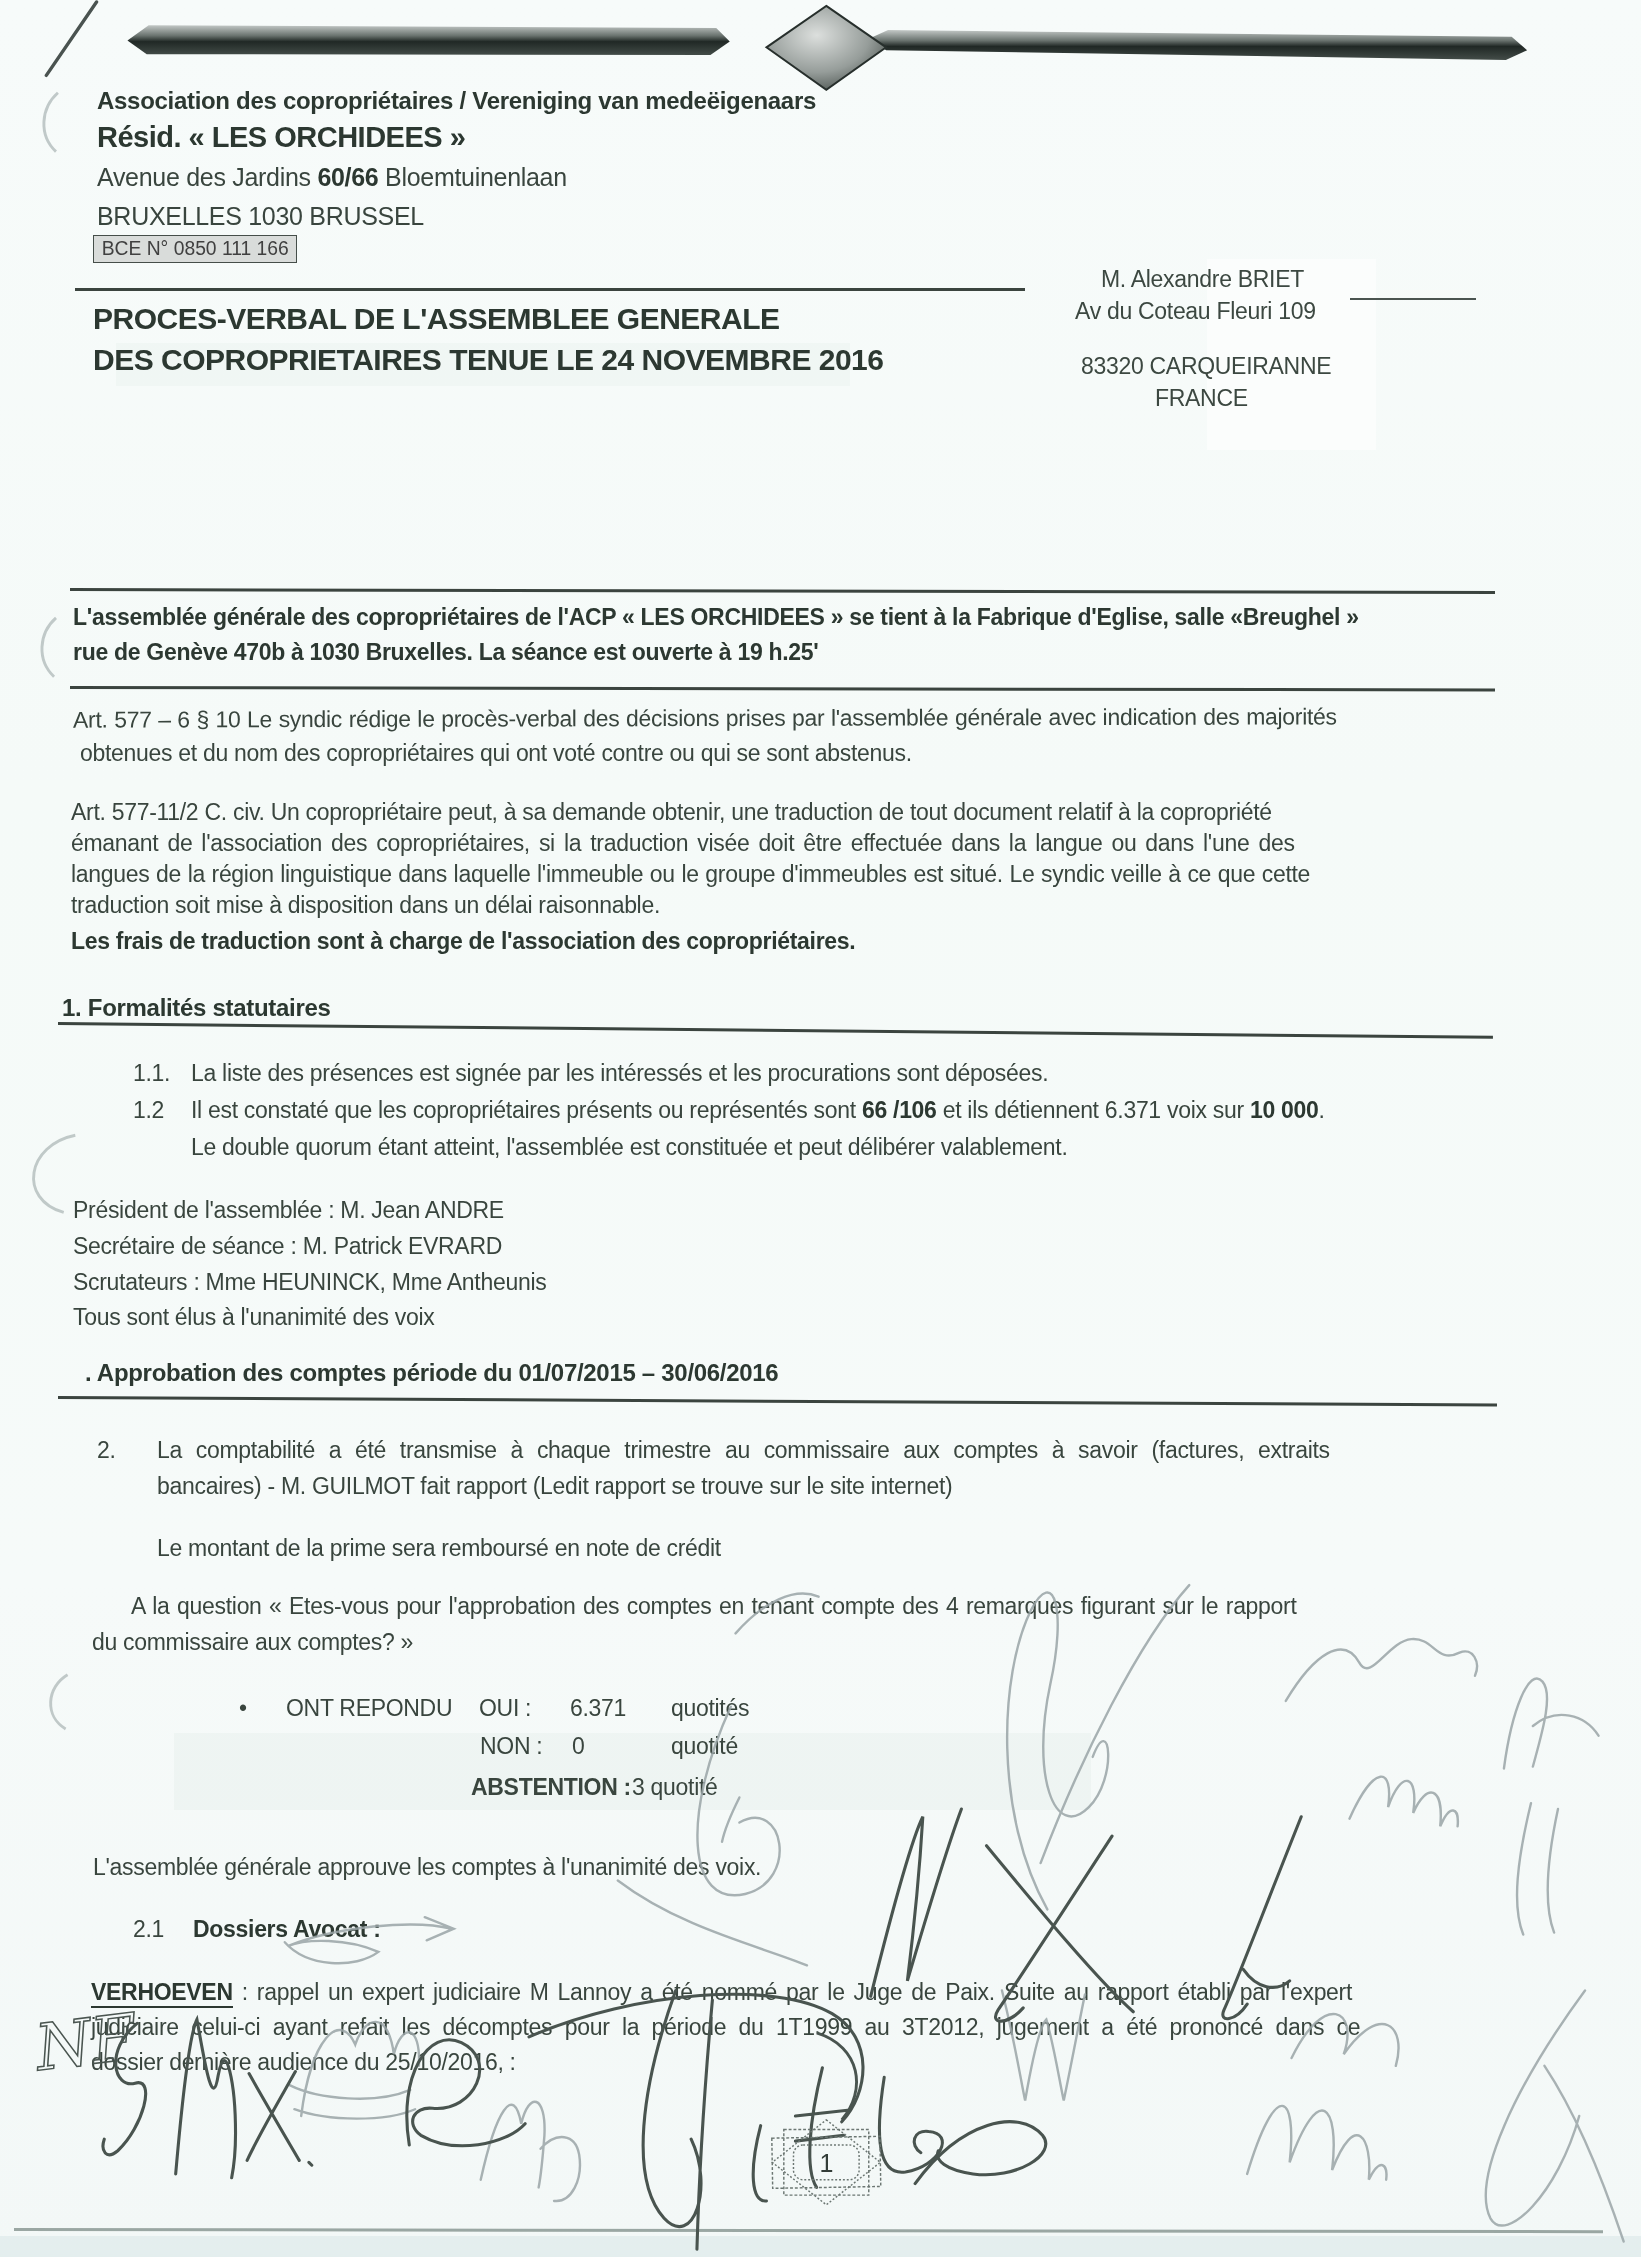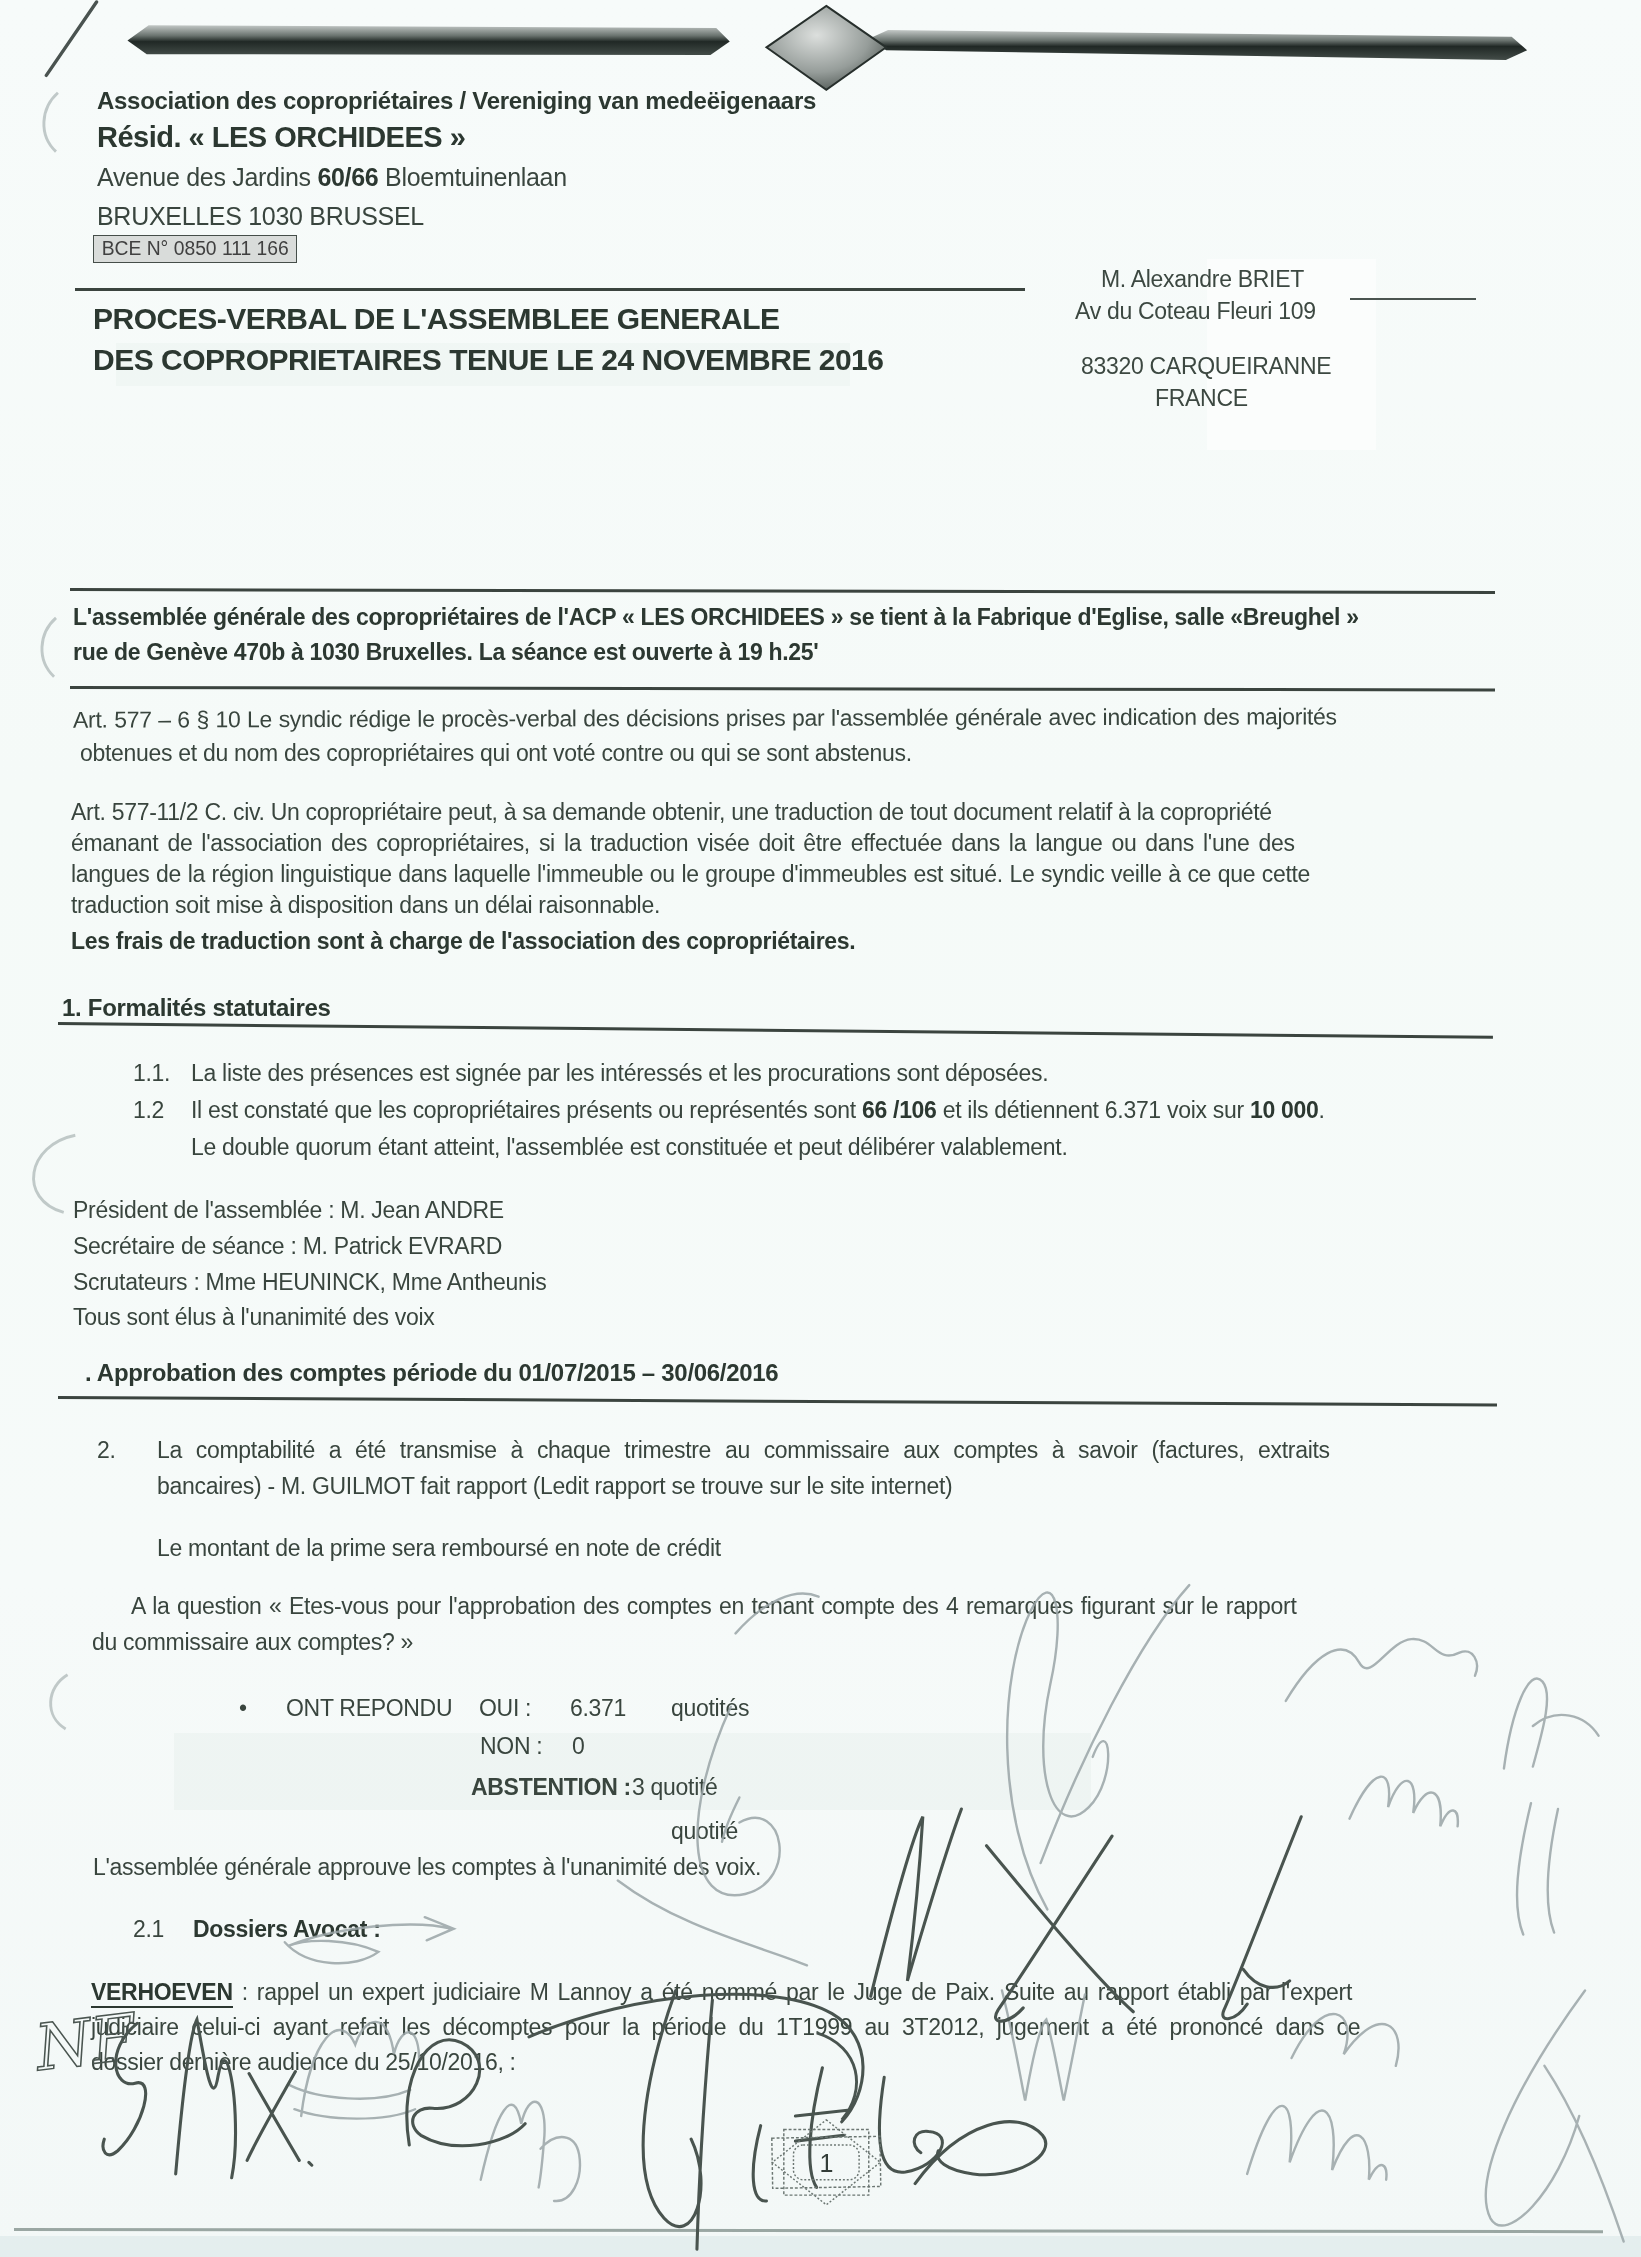--- a/index.html
+++ b/index.html
@@ -114,21 +114,21 @@
   <div class="t ws15" style="left:131px;top:1593px;">A la question « Etes-vous pour l'approbation des comptes  en tenant compte des 4 remarques figurant sur le rapport</div>
   <div class="t" style="left:92px;top:1629px;">du commissaire aux comptes? »</div>
 
   <div class="t" style="left:239px;top:1695px;">•</div>
   <div class="t" style="left:286px;top:1695px;">ONT REPONDU</div>
   <div class="t" style="left:479px;top:1695px;">OUI :</div>
   <div class="t" style="left:570px;top:1695px;">6.371</div>
   <div class="t" style="left:671px;top:1695px;">quotités</div>
   <div class="t" style="left:480px;top:1733px;">NON :</div>
   <div class="t" style="left:572px;top:1733px;">0</div>
-  <div class="t" style="left:671px;top:1818px;">quotité</div>
+  <div class="t" style="left:671px;top:1733px;">quotité</div>
   <div class="t" style="left:471px;top:1774px;font-weight:bold;">ABSTENTION :</div>
   <div class="t" style="left:632px;top:1774px;">3 quotité</div>
 
   <div class="t" style="left:93px;top:1854px;">L'assemblée générale approuve les comptes à l'unanimité des voix.</div>
 
   <div class="t" style="left:133px;top:1916px;">2.1</div>
   <div class="t b" style="left:193px;top:1916px;">Dossiers Avocat :</div>
 
   <div class="t ws3" style="left:91px;top:1979px;">
     <span class="b ul">VERHOEVEN</span><span> : rappel un expert judiciaire M Lannoy a été nommé par le Juge de Paix. Suite au rapport établi par l'expert</span>

